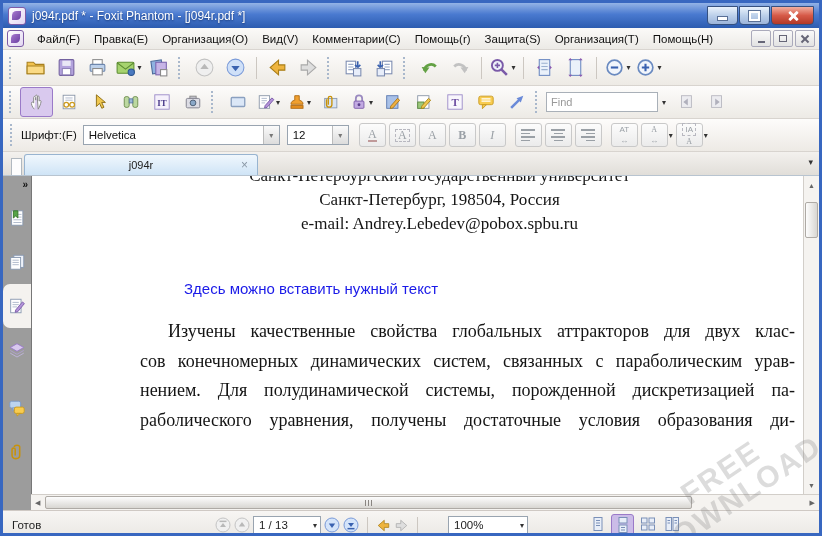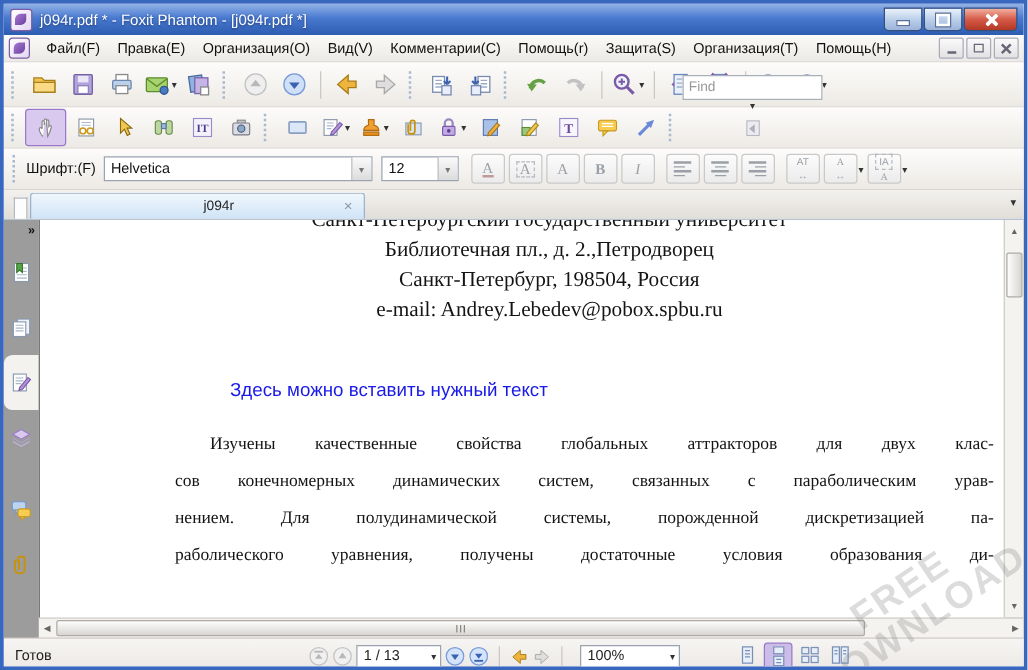--- a/index.html
+++ b/index.html
@@ -61,21 +61,21 @@
   .fbtn .boxed{border:1px dashed #b8b8c0;padding:0 2px;}
   .fbtn .tiny{font-size:8px;}
   .align-ic{display:flex;flex-direction:column;gap:2px;}
   .align-ic span{display:block;height:1.5px;background:#9aa0a6;}
   
   .tabbar{height:23px;background:linear-gradient(#f3f1ee,#e1ded9);display:flex;align-items:flex-end;
     padding-left:8px;position:relative;border-bottom:1px solid #b8c4d0;}
   .tabstub{width:9px;height:16px;background:#fdfdfd;border:1px solid #b0b8c0;border-bottom:none;margin-right:2px;}
   .tab{width:232px;height:20px;background:linear-gradient(#f0f7fd,#cfe4f6);border:1px solid #98b4d0;
     border-bottom:none;border-radius:3px 3px 0 0;display:flex;align-items:center;justify-content:center;
-    font-size:11px;position:relative;color:#222;padding-left:34px;}
+    font-size:11px;position:relative;color:#222;}
   .tab .x{position:absolute;right:9px;color:#8a98a6;font-size:12px;line-height:10px;}
   .tabbar .right-dd{position:absolute;right:6px;top:5px;font-size:9px;color:#333;}
   
   .main{display:flex;height:334px;background:#8e8c8a;}
   .sidebar{width:28px;background:#9c9c9c;display:flex;flex-direction:column;align-items:center;flex:0 0 auto;}
   .sb-expand{align-self:flex-end;margin:3px 5px 6px 0;font-size:10px;font-weight:bold;color:#111;letter-spacing:-2px;}
   .sb-item{width:28px;height:44px;display:flex;align-items:center;justify-content:center;box-sizing:border-box;}
   .sb-item.selected{background:#f4f2ef;border-radius:7px 0 0 7px;}
   .docarea{flex:1;display:flex;flex-direction:column;min-width:0;}
   .docview{flex:1;display:flex;min-height:0;}
@@ -91,35 +91,35 @@
   .hthumb{width:645px;height:11px;background:linear-gradient(#fdfdfd,#d8d6d2);border:1px solid #aeaaa5;
     border-radius:2px;margin-left:5px;display:flex;align-items:center;justify-content:center;gap:2px;}
   .hthumb i{display:block;width:1px;height:6px;background:#8a8682;}
   .hscroll .arr.right{margin-left:auto;}
   
   .aff{margin-top:-12px;text-align:center;font-family:"Liberation Serif","DejaVu Serif",serif;
     font-size:17px;line-height:24px;color:#141414;}
   .inserted{margin:44px 0 0 108px;color:#1a1ae8;font-size:15px;}
   .doc-head{margin-top:18px;text-align:center;font-family:"Liberation Serif","DejaVu Serif",serif;
     font-weight:bold;font-size:19px;color:#141414;}
-  .para{margin:20px 8px 0 64px;font-family:"Liberation Serif","DejaVu Serif",serif;font-size:14px;
+  .para{margin:20px 8px 0 64px;font-family:"Liberation Serif","DejaVu Serif",serif;font-size:18px;
     line-height:29.5px;color:#141414;}
   .para .pl{text-align:justify;text-align-last:justify;}
   .para .pl:first-child{text-indent:28px;}
   
   .status{height:28px;background:linear-gradient(#f7f5f3,#eae7e3);display:flex;align-items:center;
     padding:0 9px;font-size:11.5px;color:#222;border-top:1px solid #cfc9c4;}
   .pgroup{margin-left:auto;display:flex;align-items:center;gap:3px;}
   .scombo{width:68px;height:19px;}
-  .zcombo{width:80px;height:19px;margin:0 6px;}
+  .zcombo{width:80px;height:19px;margin:0 22px;}
   .vgroup{display:flex;gap:3px;margin:0 128px 0 34px;}
   .vbtn{width:21px;height:21px;display:flex;align-items:center;justify-content:center;border-radius:3px;}
   .vbtn.selected{background:#cbbce8;border:1px solid #9a7ac8;}
   
-  .find-wrap{display:flex;align-items:center;flex-direction:column;}
+  .find-wrap{display:flex;align-items:center;}
   .find-input{width:102px;height:18px;border:1px solid #a9b0b8;font-size:11px;padding:0 4px;color:#333;
     font-family:"Liberation Sans",sans-serif;}
   .find-input::placeholder{color:#999;}
   
   .wm{position:absolute;right:-8px;bottom:18px;transform:rotate(-34deg);font-size:30px;font-weight:bold;
     color:rgba(130,130,130,0.28);letter-spacing:2px;z-index:60;pointer-events:none;text-align:center;line-height:30px;}
 </style>
 </head>
 <body>
 
@@ -419,21 +419,21 @@
             <rect x="4" y="3" width="11" height="13" fill="#ececf0" stroke="#b8b8c0"></rect>
             <path d="M8 6l5 4-5 4z" fill="#b0b0bc"></path>
           </svg>
       </div>
     </div>
   </div>
 
   <div class="fontbar">
     <span class="grip"></span>
     <span>Шрифт:(F)</span>
-    <div class="combo" style="width:215px;margin-left:6px;justify-content:space-between;">
+    <div class="combo" style="width:197px;margin-left:6px;justify-content:space-between;">
       <span>Helvetica</span>
       <span class="dd-box">▾</span>
     </div>
     <div class="combo" style="width:62px;margin-left:7px;">
       <span>12</span>
       <span class="dd-box">▾</span>
     </div>
     <div class="fbtn" style="margin-left:10px;">
         <span class="serif u">A</span>
       </div>
@@ -542,21 +542,20 @@
             <path d="M7 4.5c0-2.8 6-2.8 6 0V14c0 4.5-8.5 4.5-8.5 0V7c0-1.8 3.5-1.8 3.5 0v7" fill="none" stroke="#c8920a" stroke-width="1.7"></path>
           </svg>
       </div>
     </div>
 
     <div class="docarea">
       <div class="docview">
         <div class="page">
           <div class="aff">
             <div>Санкт-Петербургский государственный университет</div>
-            <div>Библиотечная пл., д. 2.,Петродворец</div>
             <div>Санкт-Петербург, 198504, Россия</div>
             <div>e-mail: Andrey.Lebedev@pobox.spbu.ru</div>
           </div>
           <div class="inserted">Здесь можно вставить нужный текст</div>
           <div class="para">
             <div class="pl">Изучены качественные свойства глобальных аттракторов для двух клас-</div>
             <div class="pl">сов конечномерных динамических систем, связанных с параболическим урав-</div>
             <div class="pl">нением. Для полудинамической системы, порожденной дискретизацией па-</div>
             <div class="pl">раболического уравнения, получены достаточные условия образования ди-</div>
           </div>

